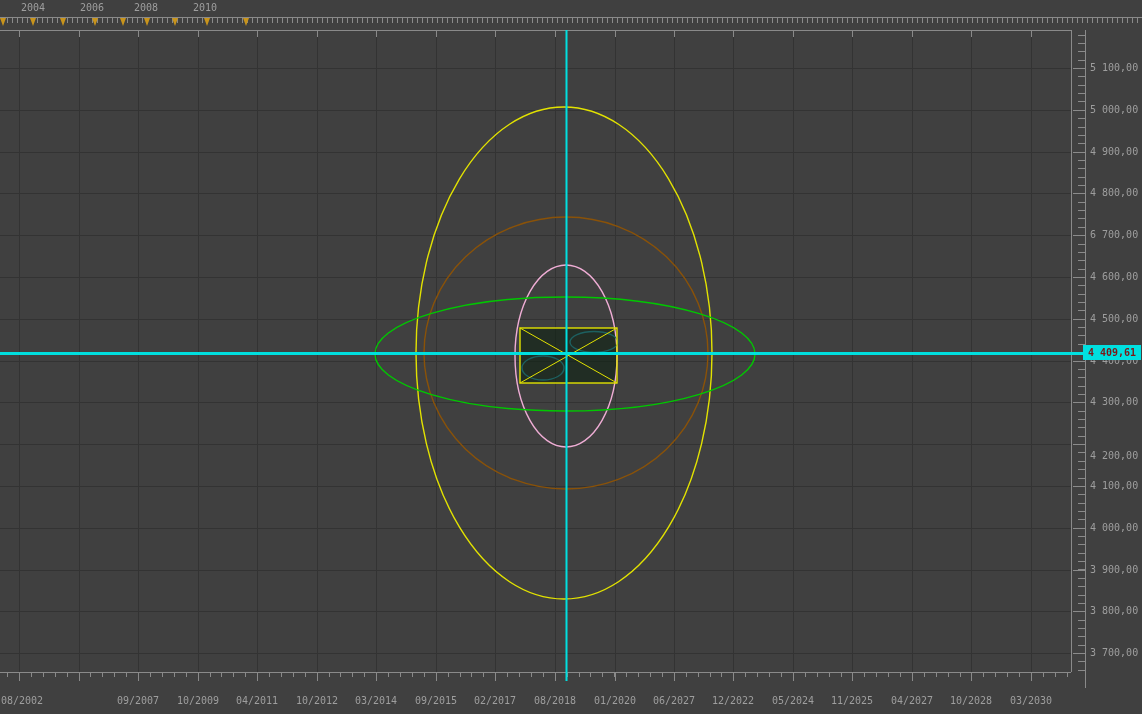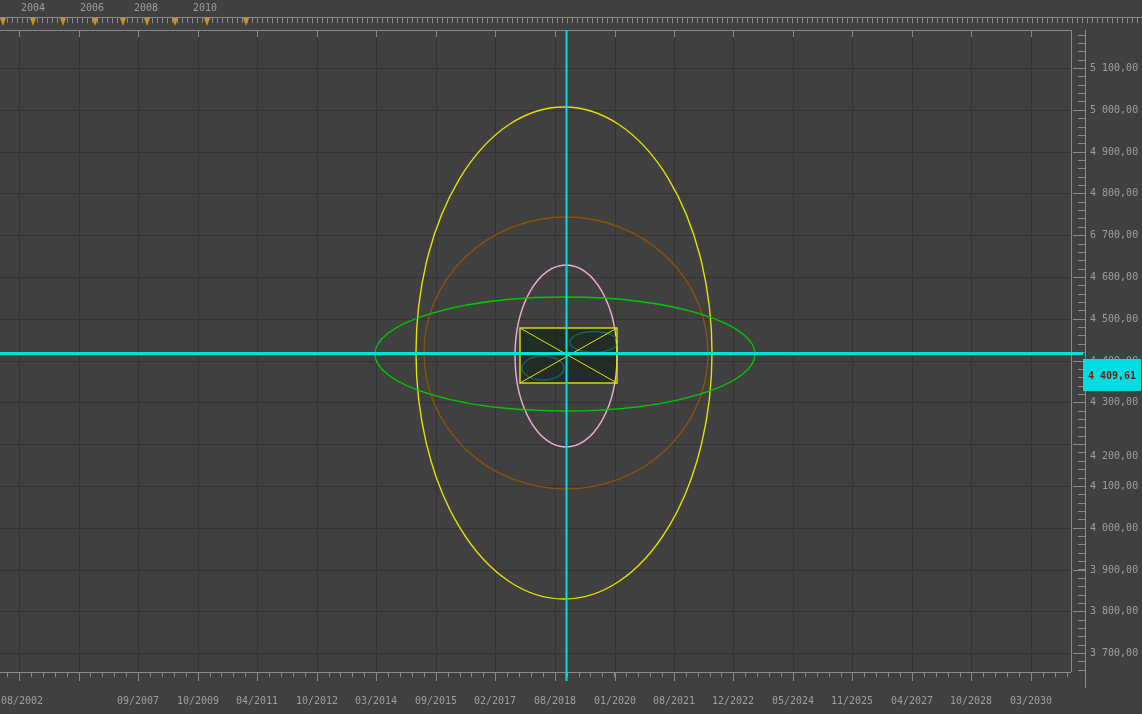--- a/index.html
+++ b/index.html
@@ -5,21 +5,21 @@
   html,body{margin:0;padding:0;background:#000;}
   #stage{position:relative;width:1142px;height:714px;background:#404040;overflow:hidden;
          font-family:"DejaVu Sans Mono",monospace;}
   #chart-svg{position:absolute;left:0;top:0;width:1142px;height:714px;}
   .lbl{position:absolute;font-size:10px;line-height:12px;color:#9e9e9e;white-space:pre;}
   .lbl.centered{transform:translateX(-50%);}
   .tri{position:absolute;width:0;height:0;border-left:3px solid transparent;
        border-right:3px solid transparent;border-top:8px solid #c8941c;}
   .badge{position:absolute;background:#00dfdf;color:#7e1616;font-size:10px;
          display:flex;align-items:center;justify-content:center;font-weight:bold;}
-  #price-badge{left:1083px;top:345px;width:58px;height:32px;margin-top:14px;}
+  #price-badge{left:1083px;top:345px;width:58px;height:15px;}
   #date-badge{left:544px;top:720px;width:40px;height:16px;}
 </style>
 </head>
 <body>
 
 <div id="stage">
   <svg id="chart-svg">
       <line x1="19.5" y1="30" x2="19.5" y2="672" stroke="#333333" stroke-width="1"></line>
       <line x1="79.5" y1="30" x2="79.5" y2="672" stroke="#333333" stroke-width="1"></line>
       <line x1="138.5" y1="30" x2="138.5" y2="672" stroke="#333333" stroke-width="1"></line>
@@ -94,21 +94,21 @@
       <div class="lbl" style="left: 1px; top: 695px;">08/2002</div>
       <div class="lbl centered" style="left: 138px; top: 695px;">09/2007</div>
       <div class="lbl centered" style="left: 198px; top: 695px;">10/2009</div>
       <div class="lbl centered" style="left: 257px; top: 695px;">04/2011</div>
       <div class="lbl centered" style="left: 317px; top: 695px;">10/2012</div>
       <div class="lbl centered" style="left: 376px; top: 695px;">03/2014</div>
       <div class="lbl centered" style="left: 436px; top: 695px;">09/2015</div>
       <div class="lbl centered" style="left: 495px; top: 695px;">02/2017</div>
       <div class="lbl centered" style="left: 555px; top: 695px;">08/2018</div>
       <div class="lbl centered" style="left: 615px; top: 695px;">01/2020</div>
-      <div class="lbl centered" style="left: 674px; top: 695px;">08/2021</div>
+      <div class="lbl centered" style="left: 674px; top: 695px;">06/2027</div>
       <div class="lbl centered" style="left: 733px; top: 695px;">12/2022</div>
       <div class="lbl centered" style="left: 793px; top: 695px;">05/2024</div>
       <div class="lbl centered" style="left: 852px; top: 695px;">11/2025</div>
       <div class="lbl centered" style="left: 912px; top: 695px;">04/2027</div>
       <div class="lbl centered" style="left: 971px; top: 695px;">10/2028</div>
       <div class="lbl centered" style="left: 1031px; top: 695px;">03/2030</div>
       <div class="lbl" style="left: 1090px; top: 62px;">5 100,00</div>
       <div class="lbl" style="left: 1090px; top: 104px;">5 000,00</div>
       <div class="lbl" style="left: 1090px; top: 146px;">4 900,00</div>
       <div class="lbl" style="left: 1090px; top: 187px;">4 800,00</div>

